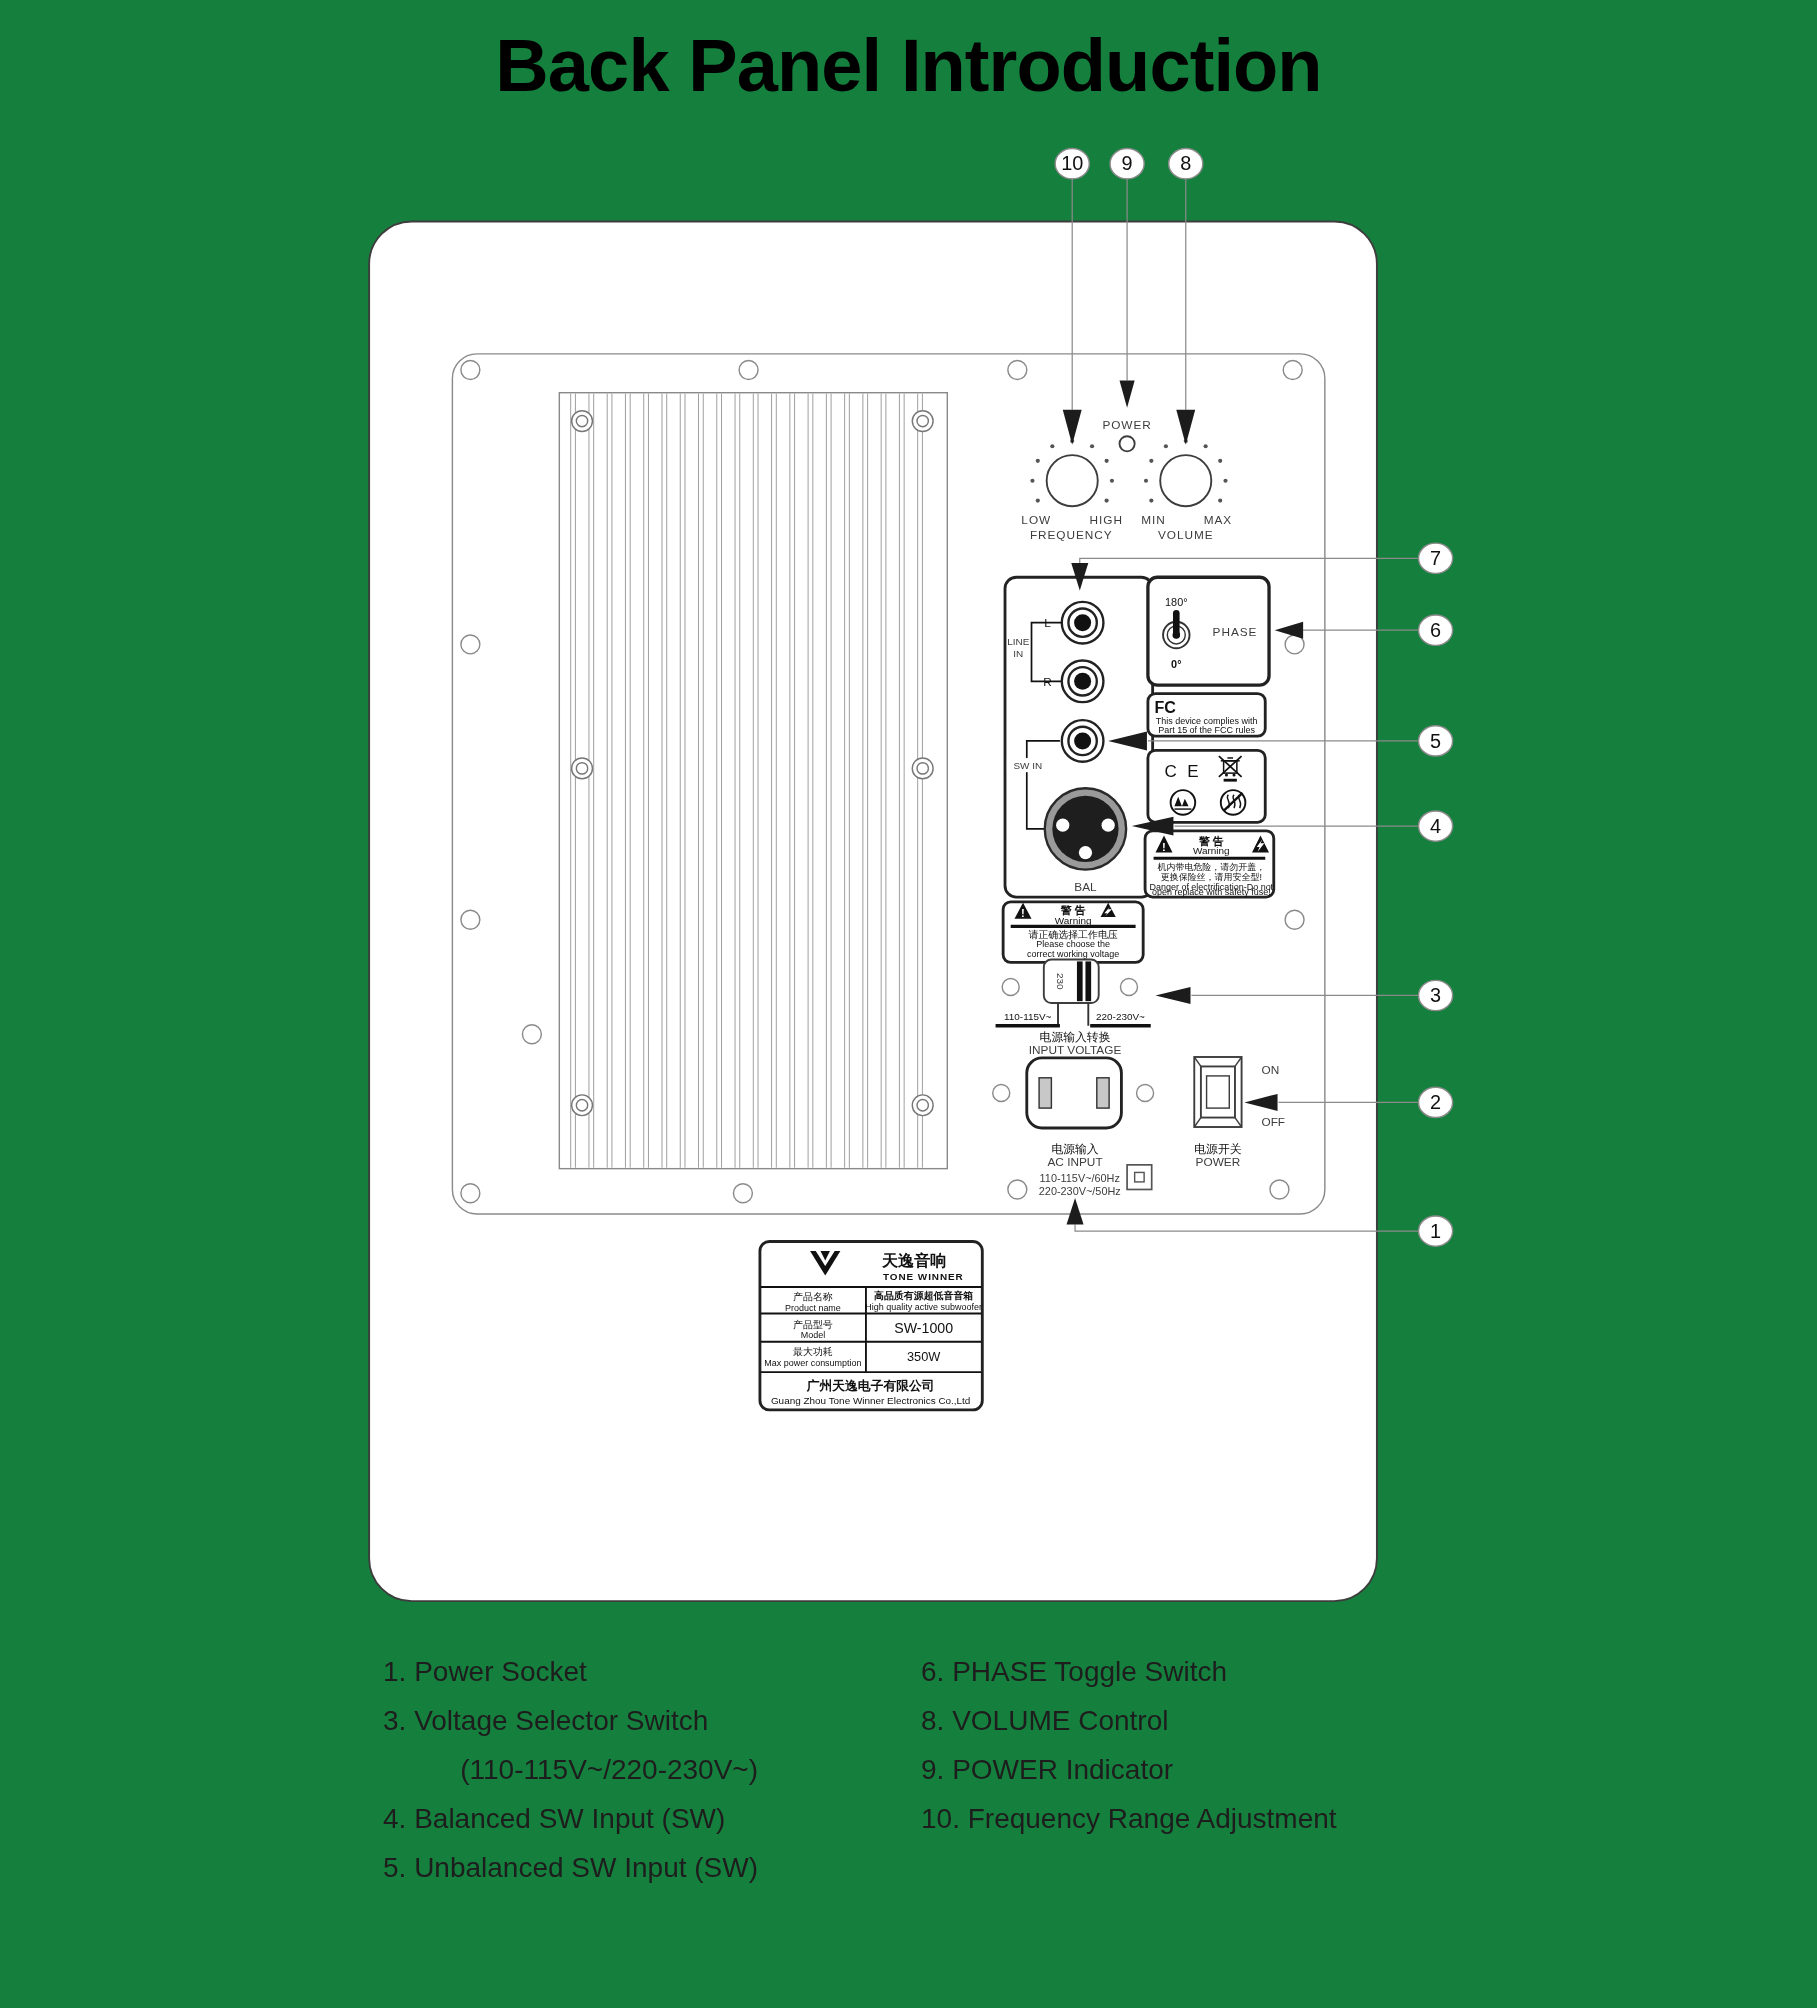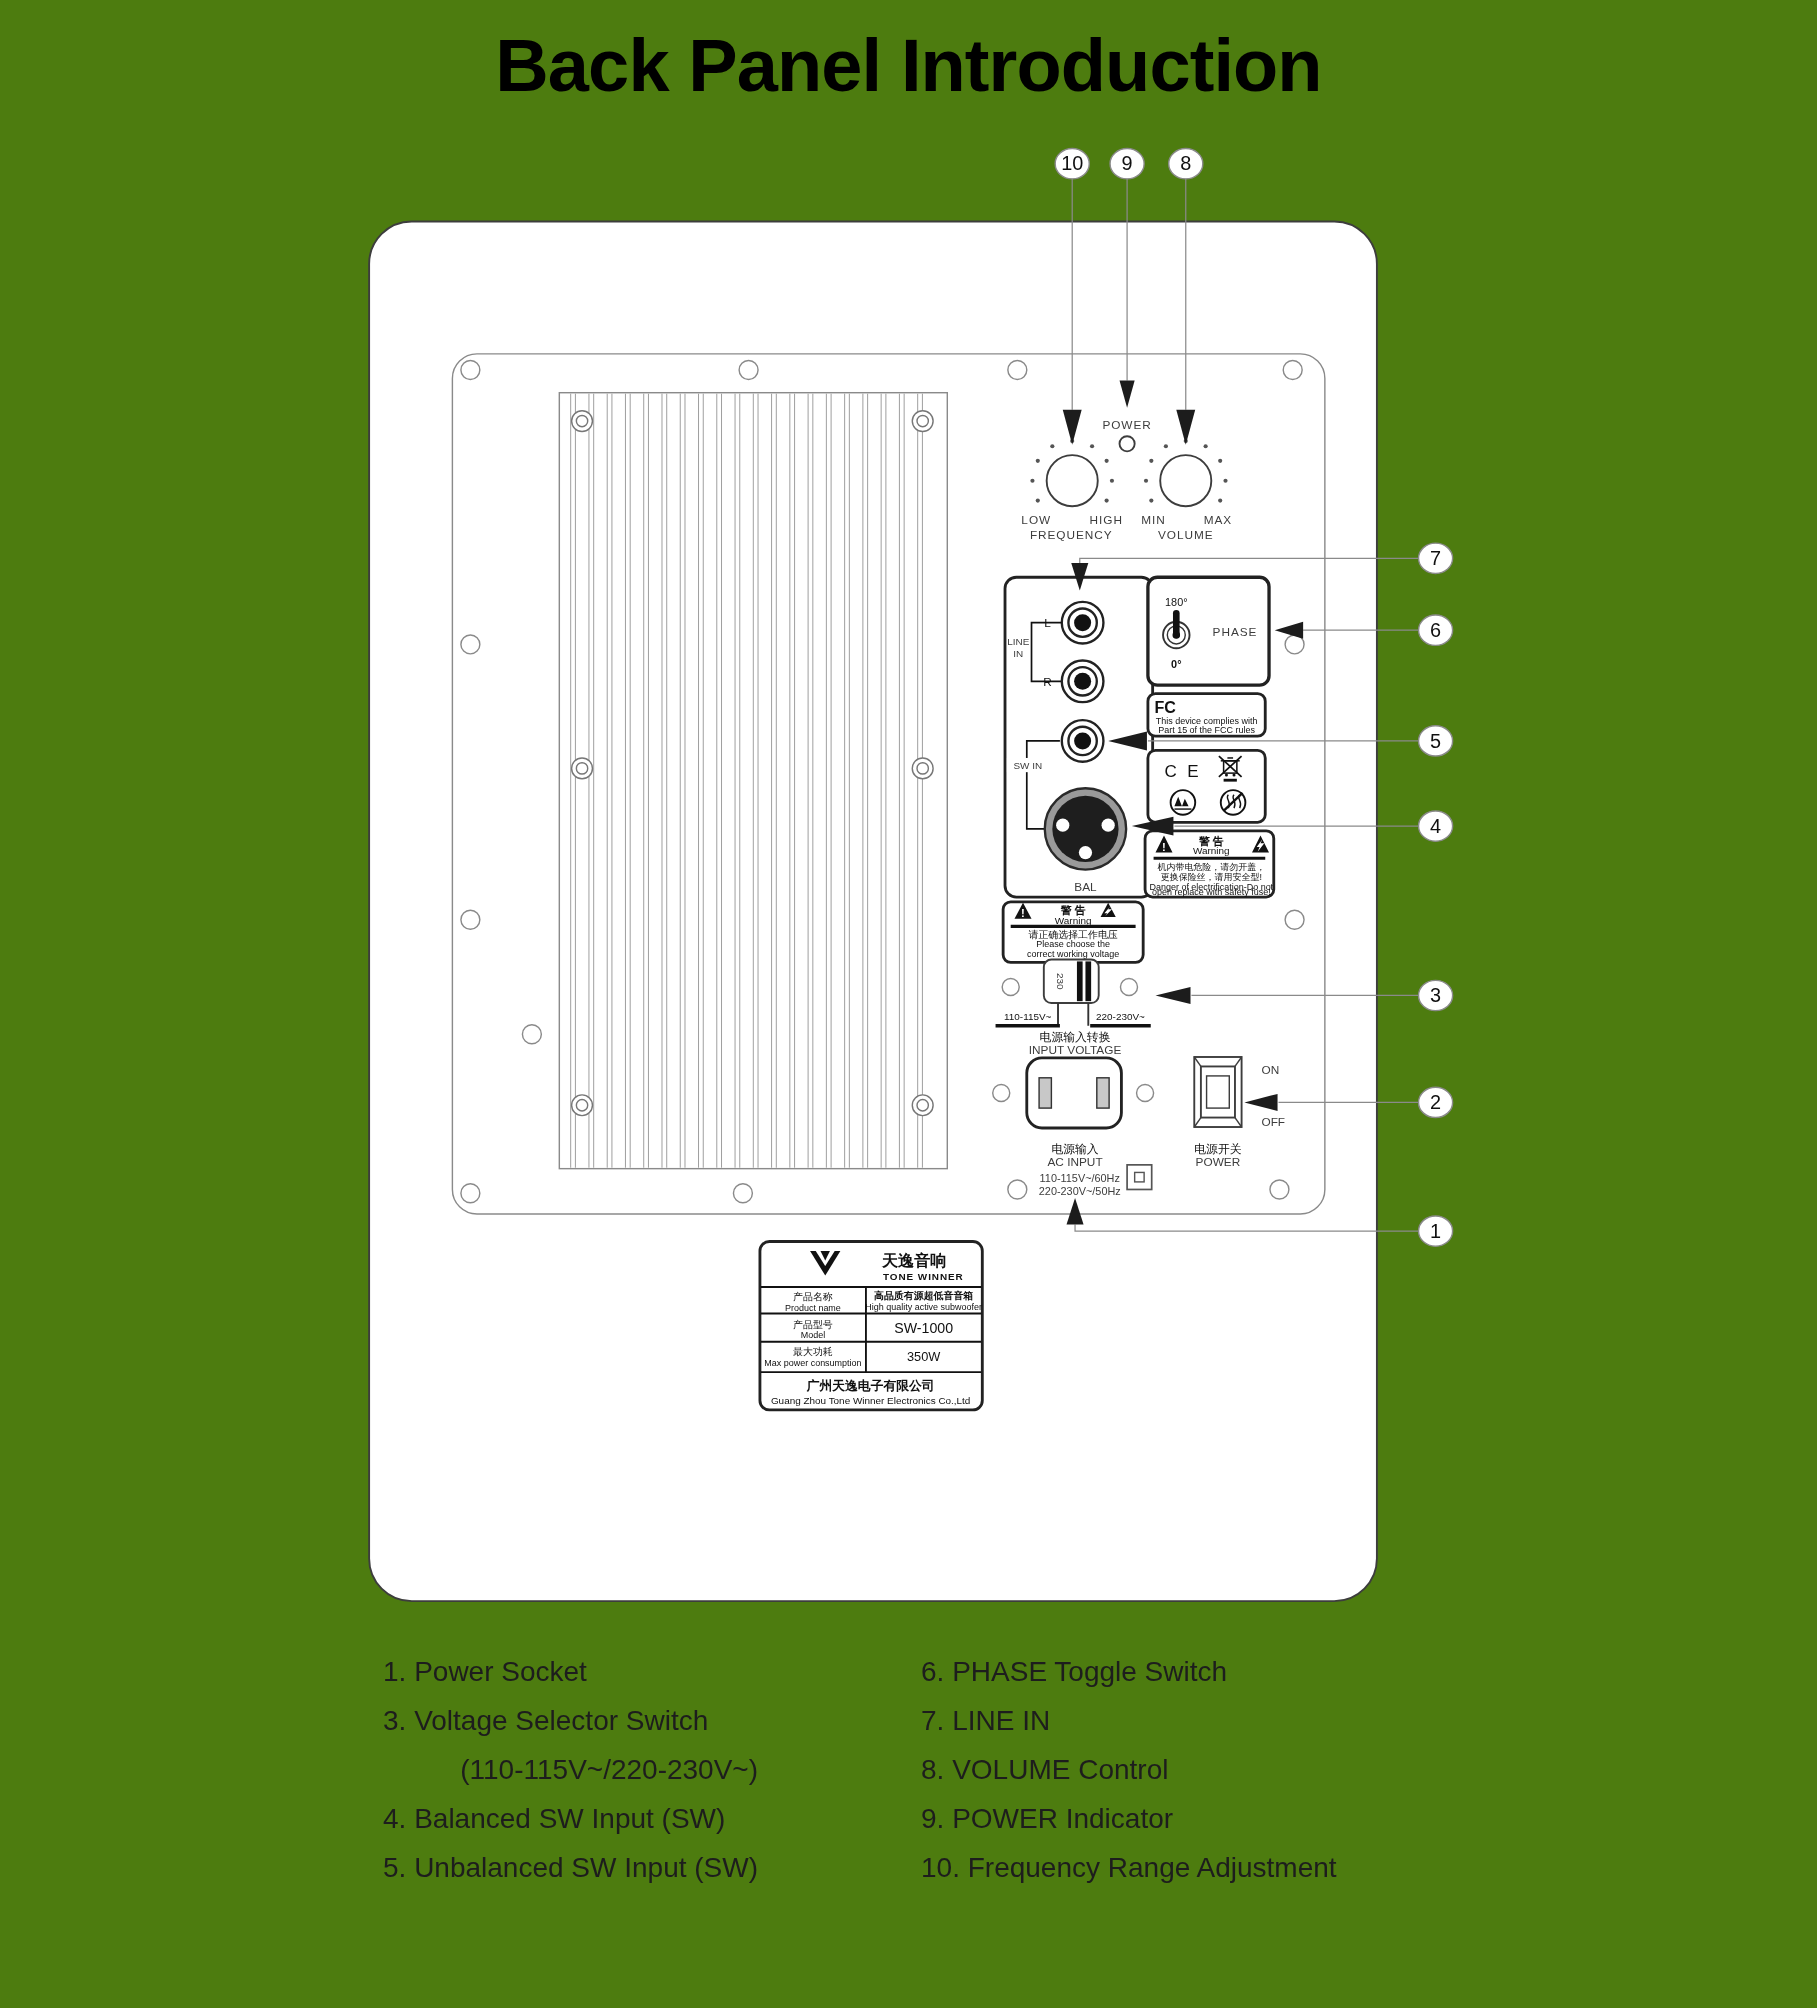--- a/index.html
+++ b/index.html
@@ -1,16 +1,16 @@
 <!DOCTYPE html>
 <html style="font-size:15px"><head>
 <meta charset="utf-8">
 <style>
   html,body{margin:0;padding:0;background:#fff;}
-  .page{position:relative;width:1817px;height:2008px;background:#4d7c0f;overflow:hidden;
+  .page{position:relative;width:1817px;height:2008px;background:#15803d;overflow:hidden;
         font-family:"Liberation Sans","DejaVu Sans",sans-serif;}
   .page-title{position:absolute;top:23px;left:0;width:1817px;margin:0;text-align:center;
         font-size:74px;font-weight:bold;letter-spacing:-0.9px;color:#000;}
   svg.art{position:absolute;left:0;top:0;width:1817px;height:2008px;}
   
   .t{font-family:"Liberation Sans","DejaVu Sans",sans-serif;fill:#3d3d3d;}
   .tc{text-anchor:middle;}
   .dark{fill:#111;}
   .b{font-weight:bold;}
   .ls{letter-spacing:1px;}
@@ -427,19 +427,18 @@
 
   <div class="legend-col" style="left:383px;top:1647px">
     <div class="legend-line">1. Power Socket</div>
     <div class="legend-line">3. Voltage Selector Switch</div>
     <div class="legend-line indent">(110-115V~/220-230V~)</div>
     <div class="legend-line">4. Balanced SW Input (SW)</div>
     <div class="legend-line">5. Unbalanced SW Input (SW)</div>
   </div>
   <div class="legend-col" style="left:921px;top:1647px">
     <div class="legend-line">6. PHASE Toggle Switch</div>
-    <div class="legend-line">7. LINE IN</div>
     <div class="legend-line">8. VOLUME Control</div>
     <div class="legend-line">9. POWER Indicator</div>
     <div class="legend-line">10. Frequency Range Adjustment</div>
   </div>
 </div>
 
 
 </body></html>

